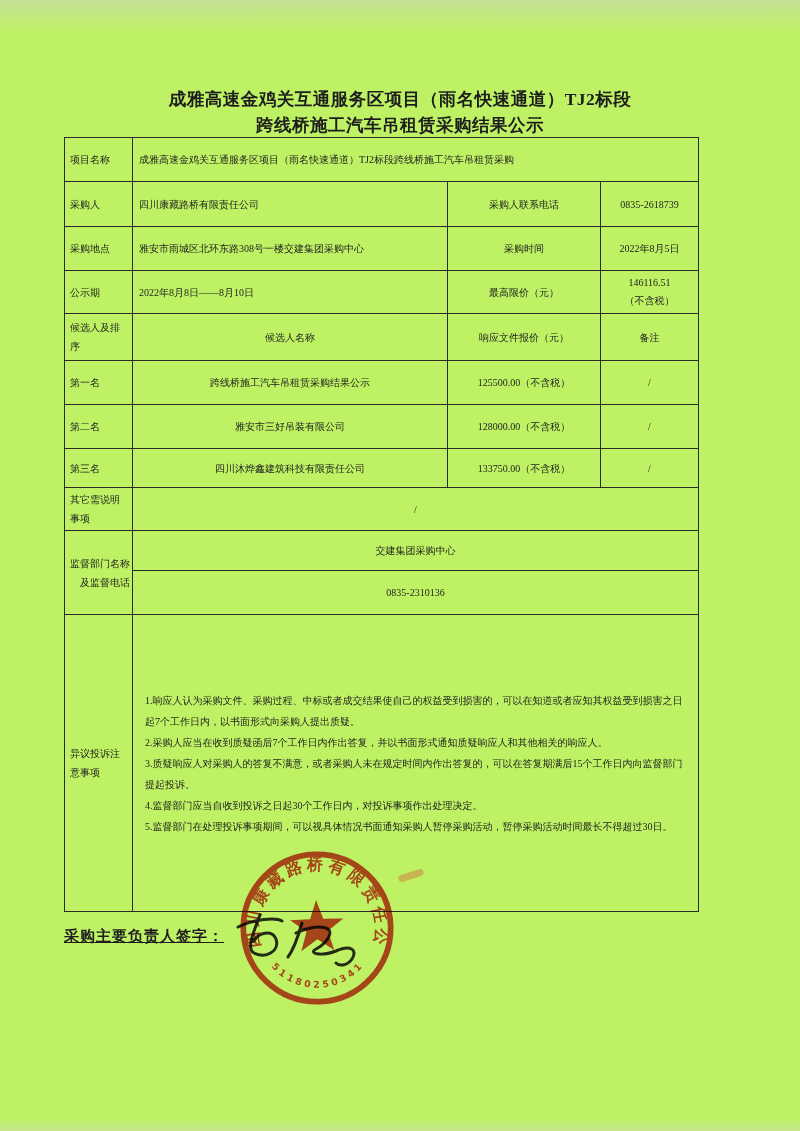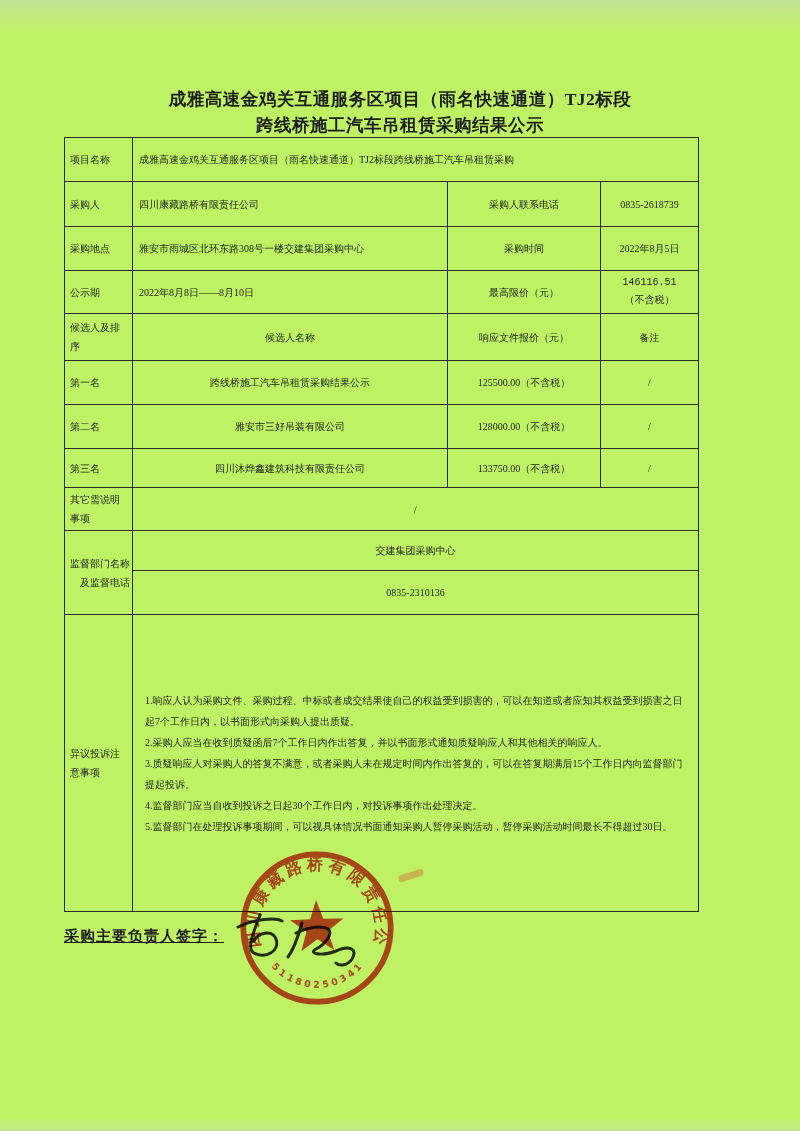--- a/index.html
+++ b/index.html
@@ -12,21 +12,21 @@
   .doc-title{position:absolute;top:86px;left:0;width:100%;text-align:center;
         font-weight:bold;font-size:17.5px;line-height:26px;letter-spacing:.5px;}
   table.main{position:absolute;left:64px;top:137px;width:634px;border-collapse:collapse;table-layout:fixed;}
   td{border:1.7px solid #2a2a2a;font-size:10px;padding:2px 6px;vertical-align:middle;
      overflow:hidden;word-break:break-all;line-height:19px;}
   td.c{text-align:center;}
   td.lbl{padding-left:5px;padding-right:4px;}
   td.lblc{text-align:right;padding-left:2px;padding-right:2px;}
   .objection-cell{padding:10px 12px;font-size:10px;line-height:21px;}
   .objection-cell .para{margin:0;}
-  .price2{line-height:18px;font-family:Liberation Mono, monospace;}
+  .price2{line-height:18px;}
   .sign-row{position:absolute;left:64px;top:927px;font-size:15px;font-weight:600;letter-spacing:1px;text-decoration:underline;}
   .seal{position:absolute;left:234px;top:845px;width:166px;height:166px;
         mix-blend-mode:multiply;opacity:.92;transform:rotate(-2deg);}
   .signature{position:absolute;left:224px;top:893px;width:155px;height:88px;mix-blend-mode:multiply;}
   .smudge{position:absolute;left:398px;top:872px;width:26px;height:7px;border-radius:4px;
         background:rgba(221,70,50,.35);transform:rotate(-18deg);}
 </style>
 </head>
 <body>
 

